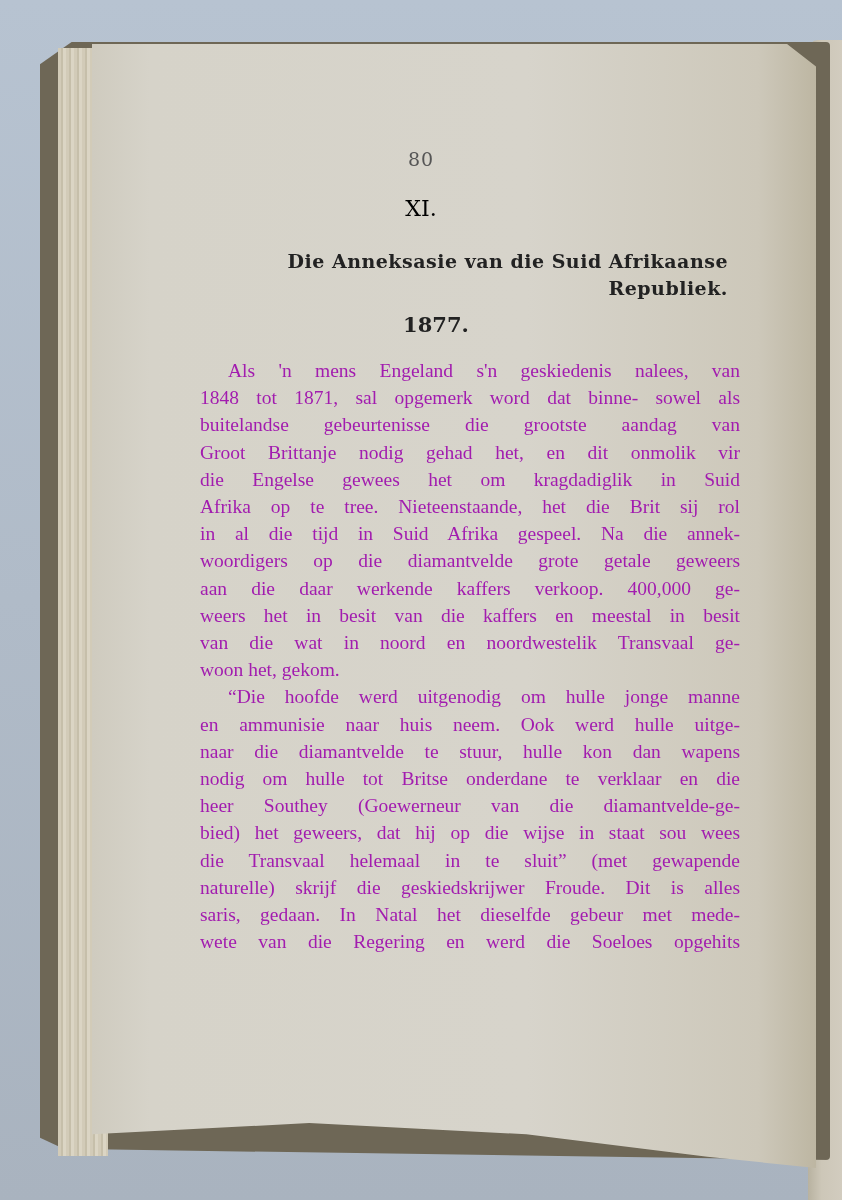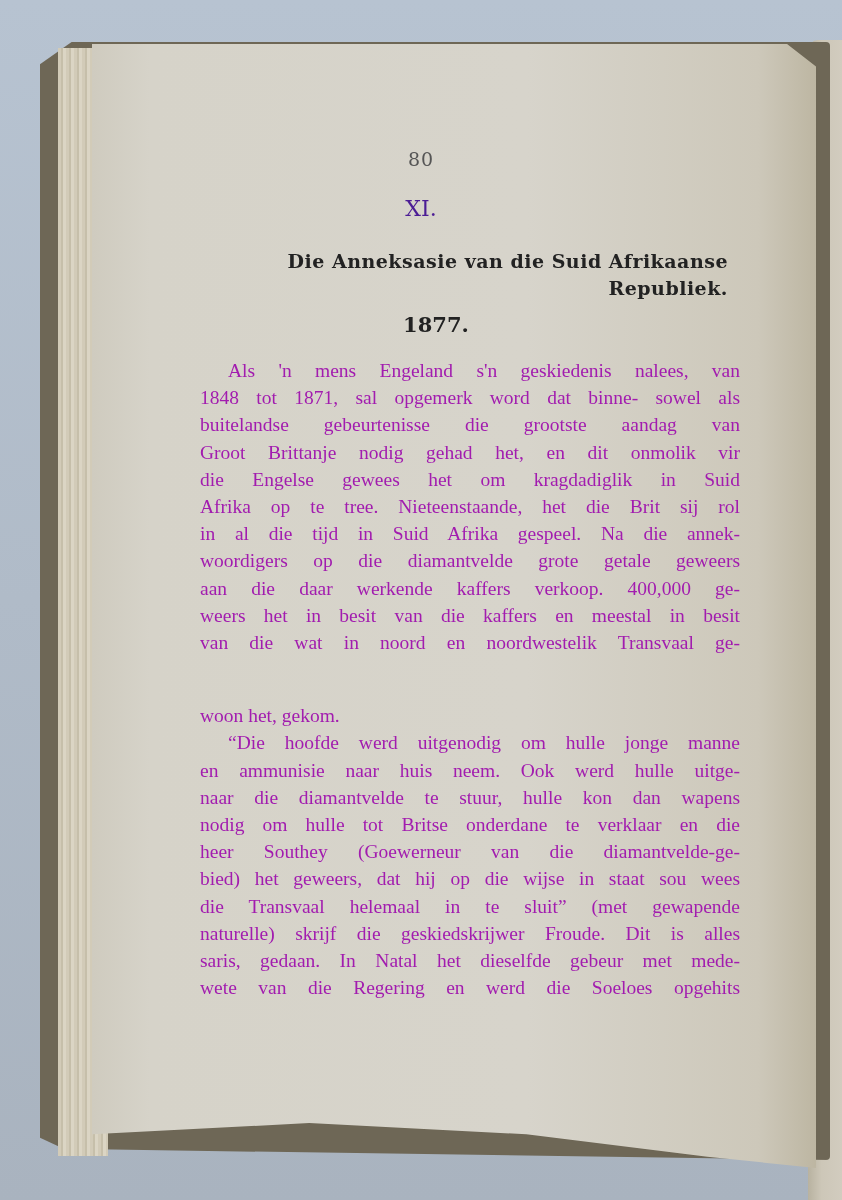--- a/index.html
+++ b/index.html
@@ -33,40 +33,40 @@
       background: linear-gradient(90deg, #cfcbbf 0%, #d6d3c9 8%, #d7d4cb 60%, #cdc8ba 92%, #bdb6a2 100%);
       border-radius: 0 20px 0 0;
       clip-path: polygon(0 0, 96% 0, 100% 2%, 100% 100%, 85% 99%, 60% 97%, 30% 96%, 0 97%);
     }
     .page-number {
       position: absolute; left: 0; right: 0; top: 148px; text-align: center;
       font-size: 19px; color: #555; letter-spacing: 1px;
     }
     .chapter {
       position: absolute; left: 0; right: 0; top: 196px; text-align: center;
-      font-size: 22px; color: #4c1d95;
+      font-size: 22px; color: #000000;
     }
     .title {
       position: absolute; left: 228px; width: 500px; top: 248px; text-align: right;
       font-size: 19px; font-weight: bold; color: #222; line-height: 27px; letter-spacing: 0.5px;
     }
     .year {
       position: absolute; left: 0; right: 0; top: 312px; text-align: center;
       font-size: 21px; font-weight: bold; color: #222; margin-left: 30px;
     }
     .body-text {
       position: absolute; left: 200px; width: 540px; top: 357px;
       font-family: "Liberation Serif", serif;
       font-size: 19.5px; color: #a21caf; line-height: 27.2px;
     }
     .line {
       display: block; text-align: justify; text-align-last: justify; white-space: nowrap;
       overflow: hidden;
     }
-    .line.last { text-align-last: left; margin-top: 46px; }
+    .line.last { text-align-last: left; }
     .line.indent { padding-left: 28px; }
   </style>
 </head>
 <body>
 
 <div class="backdrop"></div>
 <div class="right-page"></div>
 <div class="tab-mark" style="top:295px;height:65px"></div>
 <div class="tab-mark" style="top:640px;height:60px"></div>
 <div class="tab-mark" style="top:985px;height:70px"></div>

